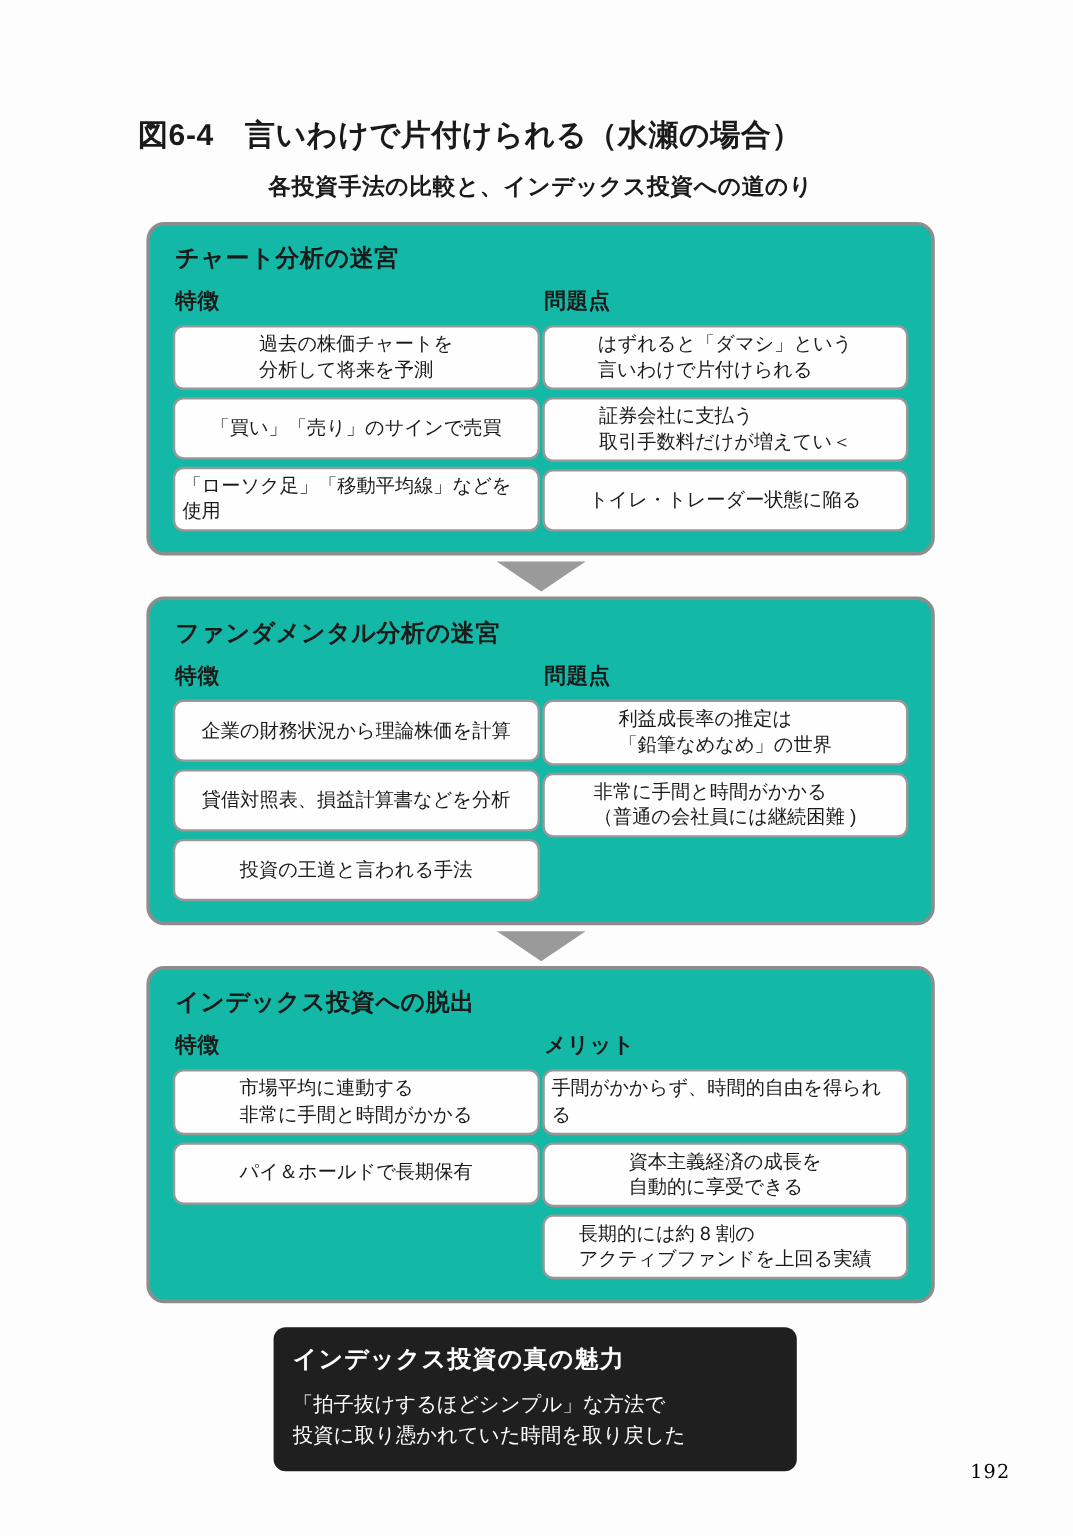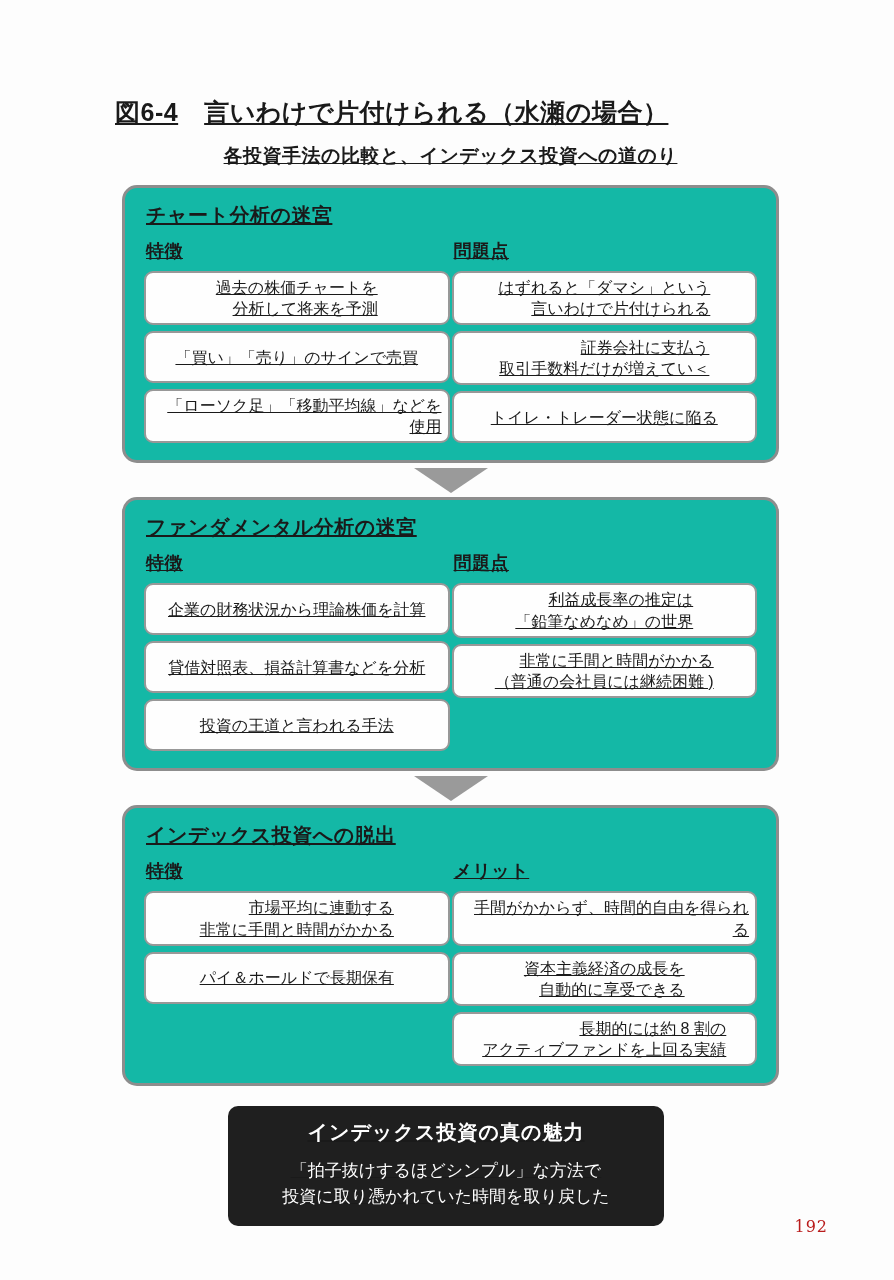--- a/index.html
+++ b/index.html
@@ -4,21 +4,21 @@
 <style>
   html,body{margin:0;padding:0;}
   body{
     width:894px;height:1280px;
     background:#fdfdfd;
     font-family:"Liberation Sans","DejaVu Sans",sans-serif;
     color:#1a1a1a;
     position:relative;
     overflow:hidden;
   }
-  .page{padding-top:96px;text-decoration:underline;}
+  .page{padding-top:96px;}
 
   
   .fig-title{
     margin:0 0 14px 115px;
     font-size:25px;font-weight:bold;letter-spacing:.5px;
     display:flex;gap:26px;align-items:baseline;
   }
   .fig-subtitle{
     width:657px;margin:0 0 16px 122px;
     text-align:center;
@@ -45,21 +45,21 @@
     font-size:18px;font-weight:bold;letter-spacing:.5px;
   }
   .cell{
     box-sizing:border-box;
     background:#fefefe;
     border:2px solid #989898;
     border-radius:9px;
     min-height:52px;
     margin-bottom:6px;
     display:flex;align-items:center;justify-content:center;
-    text-align:right;
+    text-align:left;
     font-size:16px;line-height:1.32;
     white-space:pre-line;
     padding:4px 6px;
   }
   .cell:last-child{margin-bottom:0;}
 
   
   .arrow-row{height:34px;display:flex;align-items:center;justify-content:center;}
   .arrow{
     width:0;height:0;
@@ -71,38 +71,37 @@
   
   .conclusion{
     box-sizing:border-box;
     width:436px;
     margin:20px auto 0 auto;
     margin-left:228px;
     background:#1f1f1f;
     color:#ffffff;
     border-radius:10px;
     padding:13px 16px 15px 16px;
-    text-align:center;
   }
   .conclusion h2{
     margin:0 0 12px 0;
     font-size:20px;font-weight:bold;letter-spacing:1px;
   }
   .conclusion p{
     margin:0;
     font-size:17px;line-height:1.55;
     white-space:pre-line;
   }
 
   
   .page-number{
     position:absolute;
-    right:66px;bottom:44px;
+    right:52px;bottom:44px;
     font-family:"DejaVu Serif","Liberation Serif",serif;
-    font-size:16px;color:#b91c1c;letter-spacing:1px;
+    font-size:16px;color:#000000;letter-spacing:1px;
   }
 </style>
 </head>
 <body>
 
 <div class="page">
 
   <h1 class="fig-title">
     <span>図6-4</span>
     <span>言いわけで片付けられる（水瀬の場合）</span>

